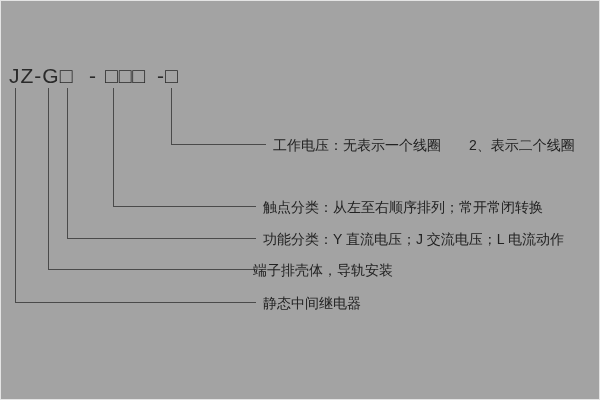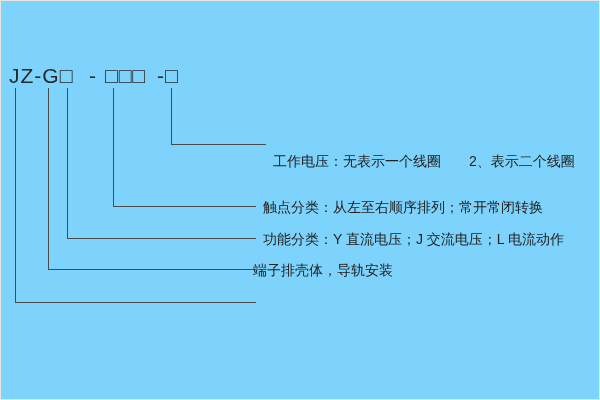--- a/index.html
+++ b/index.html
@@ -5,21 +5,21 @@
     * { margin: 0; padding: 0; box-sizing: border-box; }
     html, body { background: #ffffff; }
     body {
       font-family: "Liberation Sans", "DejaVu Sans", sans-serif;
       color: #222222;
     }
     .canvas {
       position: relative;
       width: 600px;
       height: 400px;
-      background: #7dd3fc;
+      background: #a3a3a3;
       border: 1px solid #e4e4e4;
       overflow: hidden;
     }
     .code-seg {
       position: absolute;
       top: 63px;
       font-size: 21px;
       letter-spacing: 1px;
       color: #2a2a2a;
       white-space: pre;
@@ -39,21 +39,21 @@
     .conn-function { left: 66px;  top: 87px; width: 189px; height: 151px; }
     .conn-housing  { left: 47px;  top: 87px; width: 208px; height: 182px; }
     .conn-relay    { left: 14px;  top: 87px; width: 241px; height: 215px; }
     .label {
       position: absolute;
       font-size: 14px;
       line-height: 16px;
       color: #222222;
       white-space: pre;
     }
-    .lbl-voltage-1 { left: 272px; top: 136px; margin-top: 16px; }
+    .lbl-voltage-1 { left: 272px; top: 136px; }
     .lbl-voltage-2 { left: 345px; top: 162px; }
     .lbl-contact   { left: 262px; top: 198px; }
     .lbl-function  { left: 262px; top: 230px; }
     .lbl-housing   { left: 252px; top: 261px; }
     .lbl-relay     { left: 262px; top: 294px; }
   </style>
 </head>
 <body>
 
 <div class="canvas">
@@ -66,14 +66,15 @@
   <div class="connector conn-voltage"></div>
   <div class="connector conn-contact"></div>
   <div class="connector conn-function"></div>
   <div class="connector conn-housing"></div>
   <div class="connector conn-relay"></div>
 
   <span class="label lbl-voltage-1">工作电压：无表示一个线圈　　2、表示二个线圈</span>
   <span class="label lbl-contact">触点分类：从左至右顺序排列；常开常闭转换</span>
   <span class="label lbl-function">功能分类：Y 直流电压；J 交流电压；L 电流动作</span>
   <span class="label lbl-housing">端子排壳体，导轨安装</span>
+  <span class="label lbl-relay">静态中间继电器</span>
 
 </div>
 
 </body></html>

